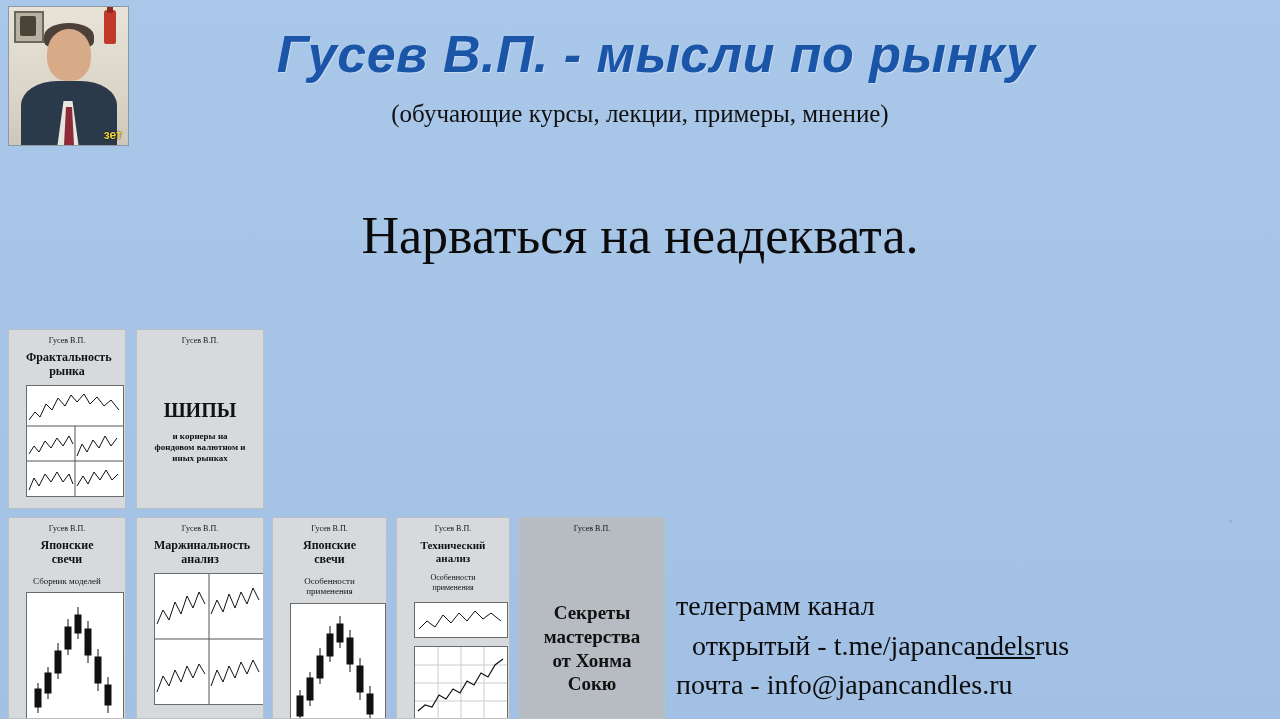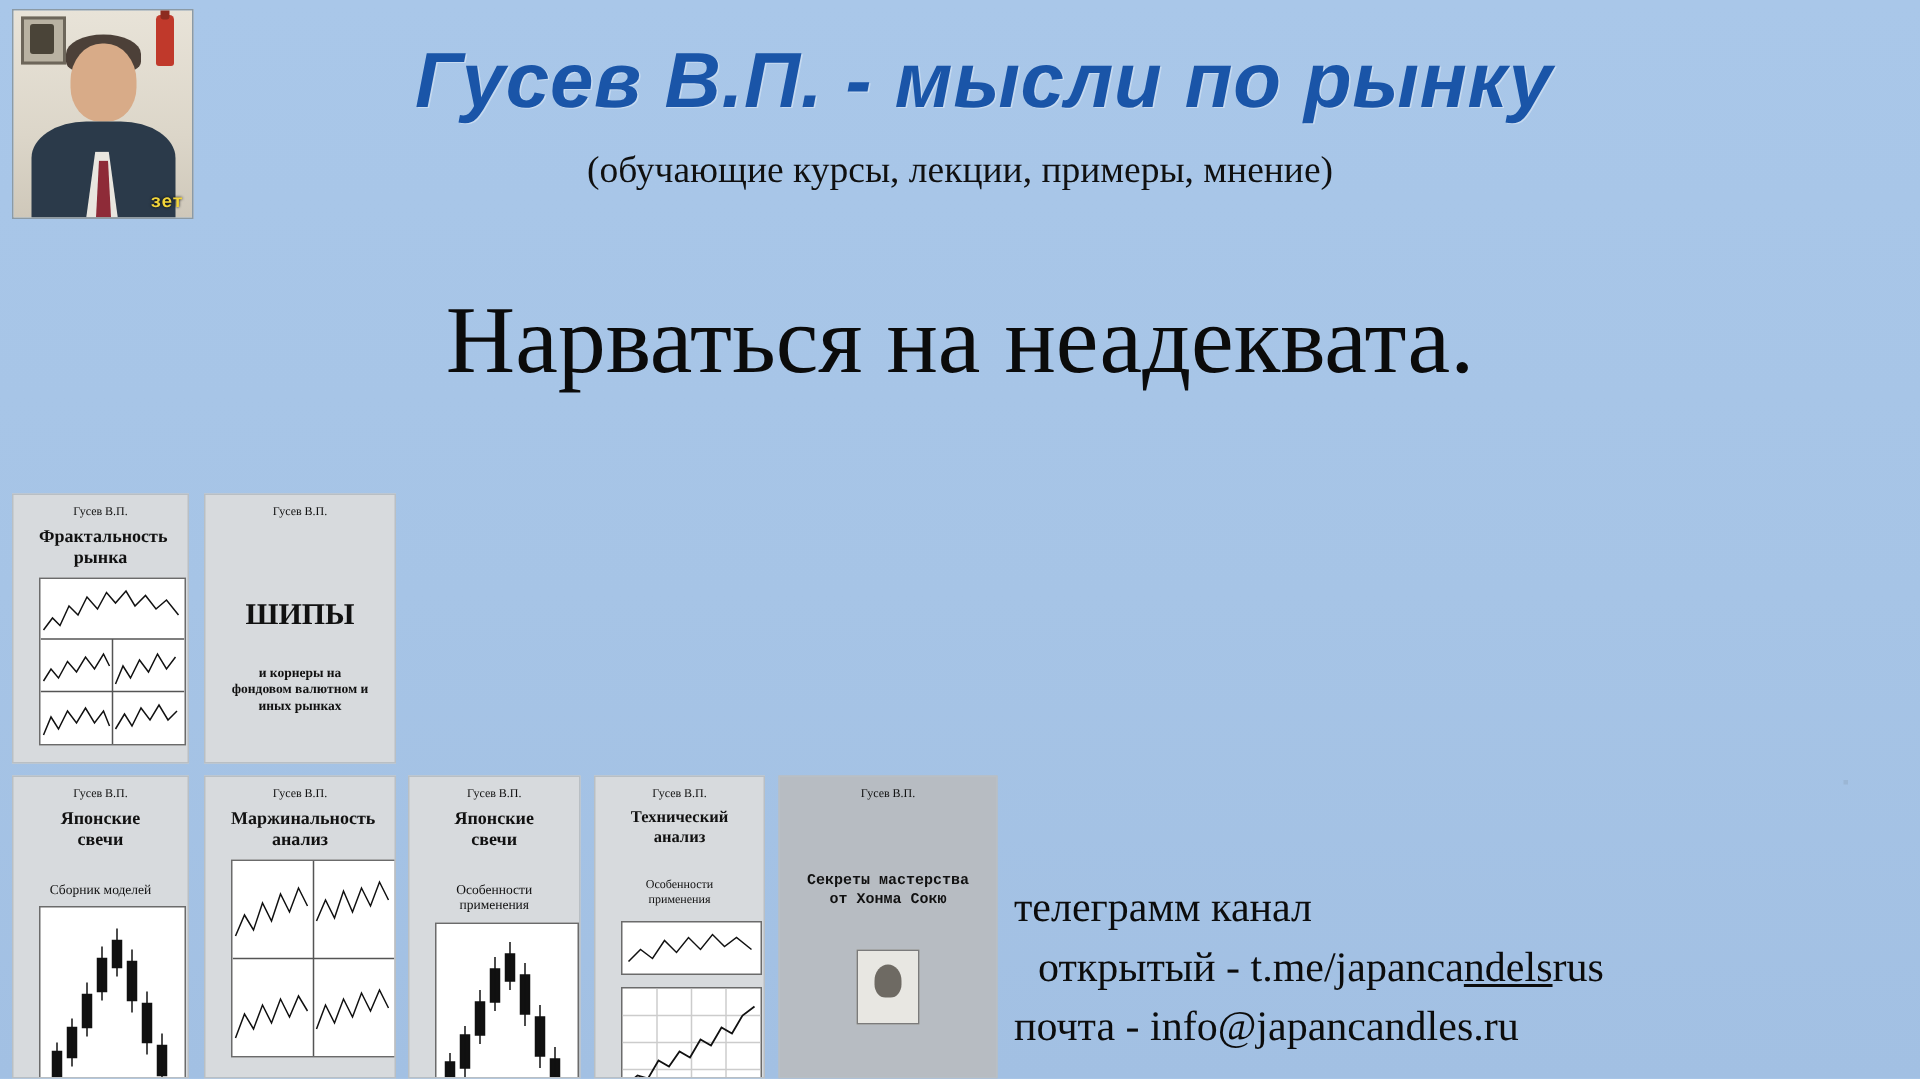--- a/index.html
+++ b/index.html
@@ -116,21 +116,21 @@
     bottom: 0;
     width: 10px;
     height: 38px;
     background: #8e2b38;
     clip-path: polygon(20% 0, 80% 0, 100% 100%, 0 100%);
   }
   .avatar .watermark {
     position: absolute;
     right: 6px;
     bottom: 3px;
-    font-family: Liberation Mono, monospace;
+    font-family: Liberation Sans, sans-serif;
     font-size: 12px;
     font-weight: bold;
     color: #f2d53a;
     text-shadow: 0 0 2px #000;
   }
 
   .title-main {
     position: absolute;
     left: 0;
     right: 0;
@@ -154,24 +154,24 @@
     font-family: "Liberation Serif", serif;
     font-size: 25px;
     color: #101010;
   }
 
   
   .headline {
     position: absolute;
     left: 0;
     right: 0;
-    top: 190px;
+    top: 206px;
     text-align: center;
     font-family: "Liberation Serif", serif;
-    font-size: 64px;
+    font-size: 52px;
     color: #0b0b0b;
   }
 
   
   .books {
     position: absolute;
     left: 8px;
     bottom: 0;
     width: 660px;
     height: 390px;
@@ -191,21 +191,21 @@
     font-size: 8px;
     margin-bottom: 6px;
   }
   .book .btitle {
     font-weight: bold;
     line-height: 1.15;
   }
   .book .bsub {
     font-size: 9px;
     line-height: 1.2;
-    margin-top: 21px;
+    margin-top: 9px;
   }
   .book .chart {
     margin: 6px auto 0;
     background: #fff;
     border: 1px solid #6b6b6b;
     position: relative;
     overflow: hidden;
   }
   .book .chart svg { display: block; }
 
@@ -213,24 +213,23 @@
   #book-fractal { left: 0;   top: 0;   width: 118px; height: 180px; }
   #book-shipy   { left: 128px; top: 0;  width: 128px; height: 180px; }
   #book-candles1{ left: 0;   top: 188px; width: 118px; height: 202px; }
   #book-margin  { left: 128px; top: 188px; width: 128px; height: 202px; }
   #book-candles2{ left: 264px; top: 188px; width: 115px; height: 202px; }
   #book-tech    { left: 388px; top: 188px; width: 114px; height: 202px; }
   #book-honma   { left: 511px; top: 188px; width: 146px; height: 202px;
                   background: #b7bcc2; }
 
   #book-honma .btitle {
-    font-size: 10px;
+    font-size: 19px;
     line-height: 1.25;
-    margin-top: 49px;
-    font-family: Liberation Mono, monospace;
+    margin-top: 68px;
   }
   #book-honma .portrait {
     margin: 26px auto 0;
     width: 40px;
     height: 48px;
     background: #e8e7e2;
     border: 1px solid #7b7b7b;
     position: relative;
   }
   #book-honma .portrait::after {

